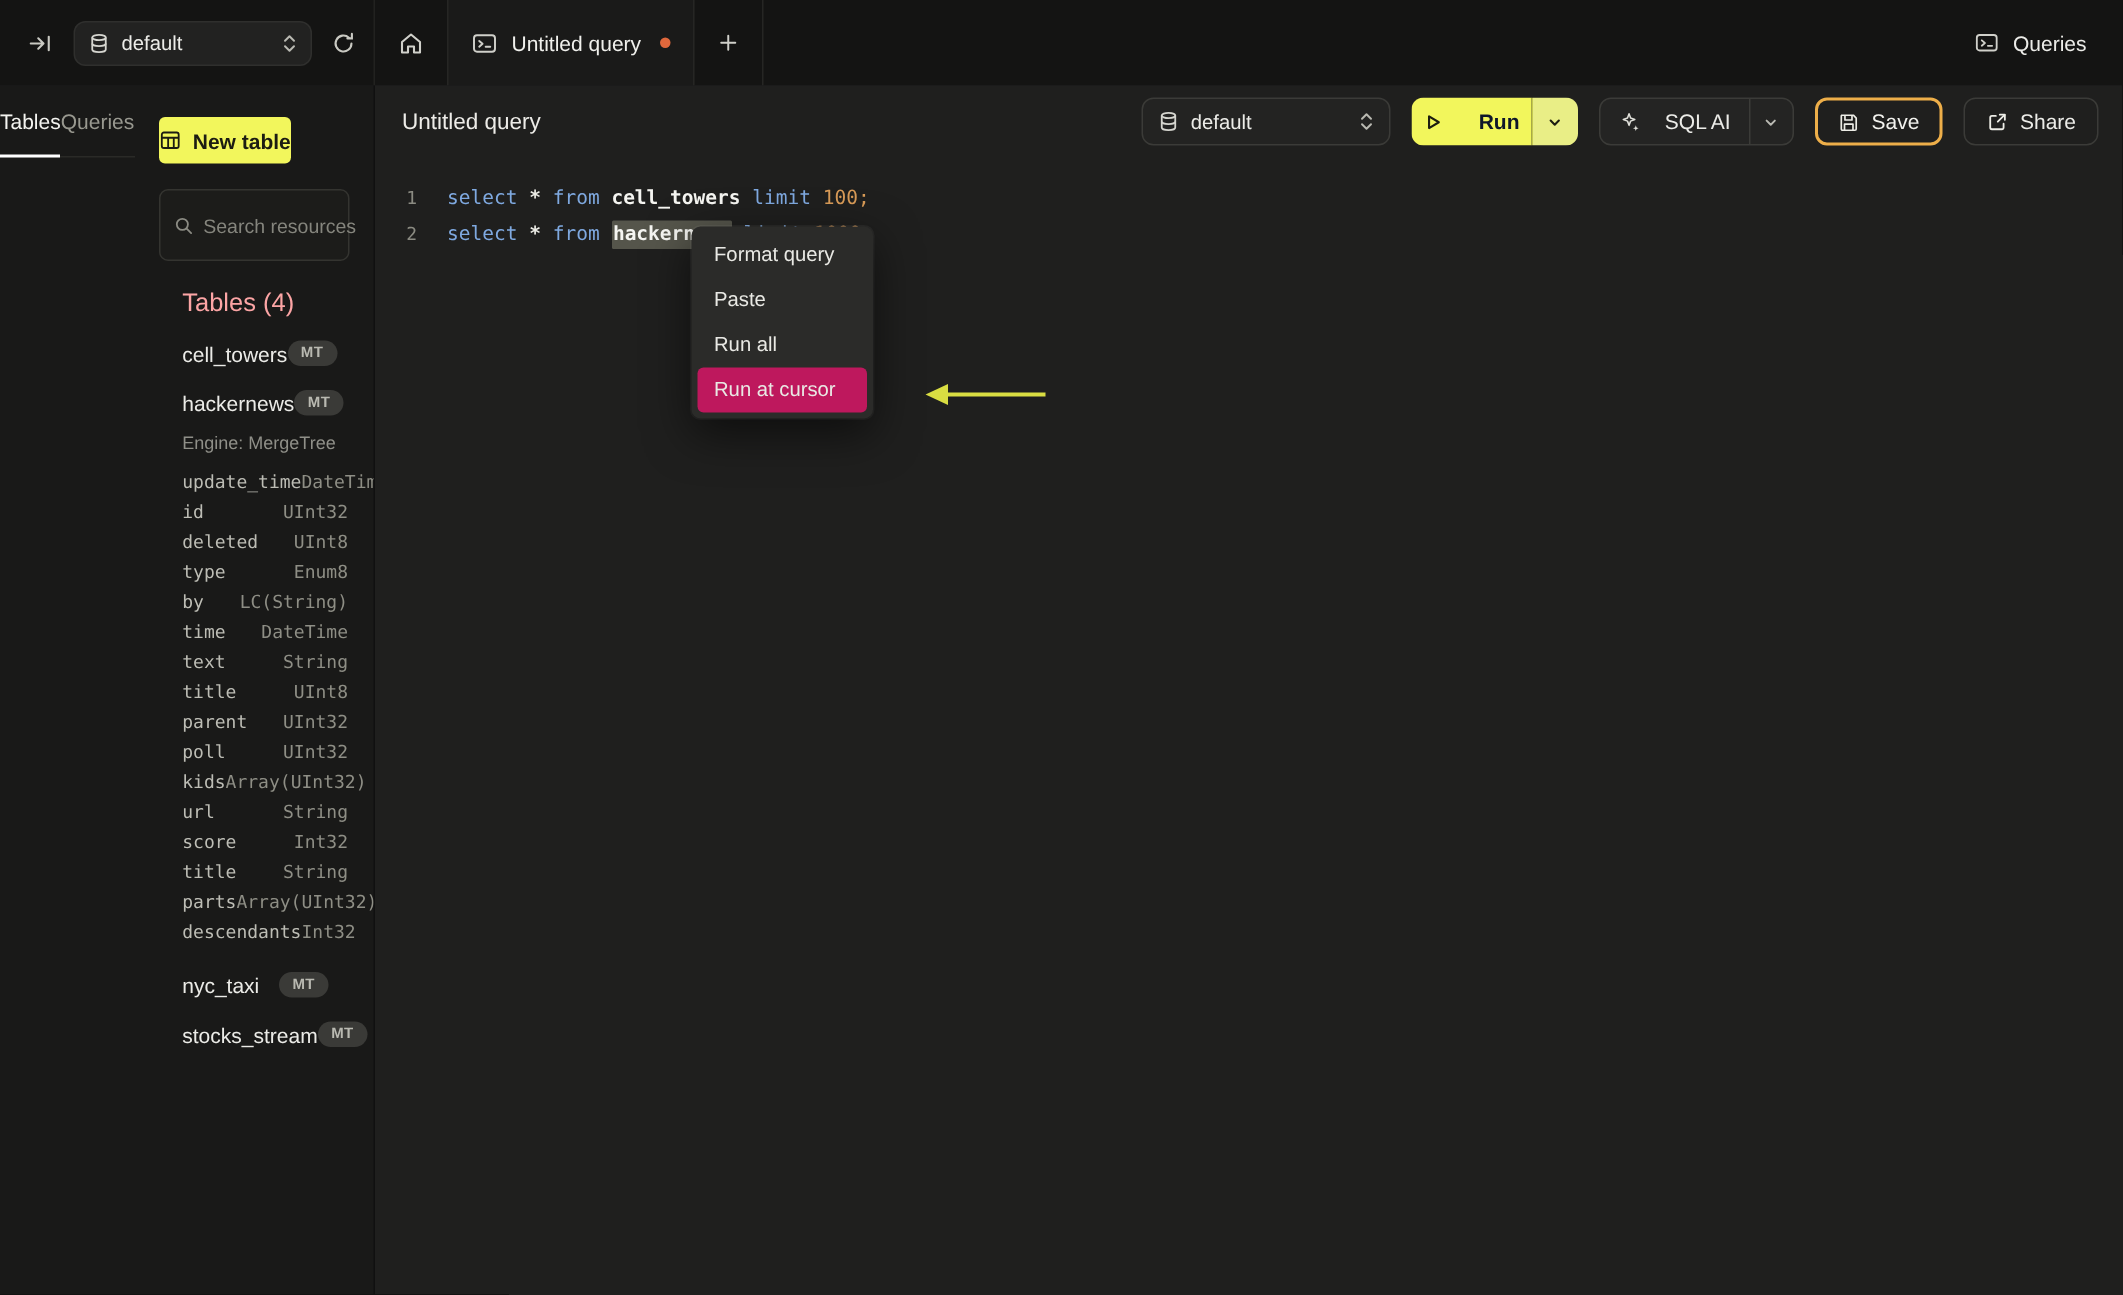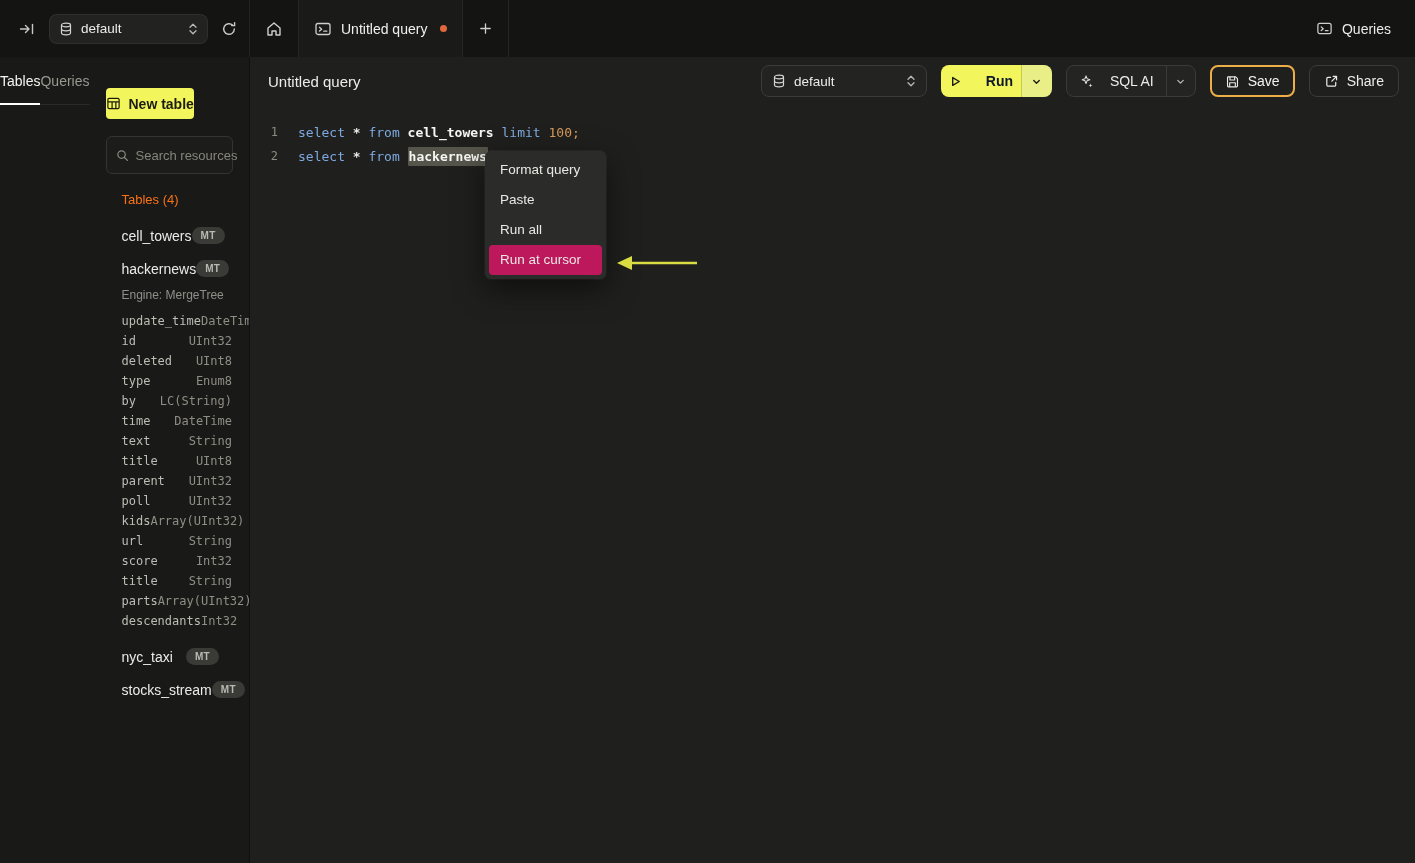--- a/index.html
+++ b/index.html
@@ -34,25 +34,25 @@
   
   .body { position:absolute; top:57px; left:0; right:0; bottom:0; display:flex; }
 
   
   .sidebar { width:250px; flex-shrink:0; background:#191918; border-right:1px solid #101010; display:flex; flex-direction:row; }
   .sidebar-tabs { height:48px; display:flex; border-bottom:1px solid #2a2a27; flex-shrink:0; }
   .sidebar-tab { flex:1; display:flex; align-items:center; justify-content:center; font-size:14px; color:#98988f; cursor:pointer; position:relative; }
   .sidebar-tab.active { color:#f4f4f0; }
   .sidebar-tab.active::after { content:""; position:absolute; left:0; right:0; bottom:-1px; height:2px; background:#ffffff; }
   .sidebar-scroll { overflow:hidden; padding-top:19px; }
-  .new-table-btn { margin:12px 16px; height:31px; background:var(--yellow); border:none; border-radius:4px; display:flex; align-items:center; justify-content:center; gap:8px; font-size:14px; font-weight:700; color:#1c1c12; cursor:pointer; font-family:inherit; }
-  .search-box { margin:17px 16px 0; height:38px; background:#1c1c1a; border:1px solid #343430; border-radius:6px; display:flex; align-items:center; gap:7px; padding:0 9px; }
+  .new-table-btn { margin:2px 16px; height:31px; background:var(--yellow); border:none; border-radius:4px; display:flex; align-items:center; justify-content:center; gap:8px; font-size:14px; font-weight:700; color:#1c1c12; cursor:pointer; font-family:inherit; }
+  .search-box { margin:17px 16px 0; height:48px; background:#1c1c1a; border:1px solid #343430; border-radius:6px; display:flex; align-items:center; gap:7px; padding:0 9px; }
   .search-box input { flex:1; background:none; border:none; outline:none; font-size:13px; color:#d8d8d2; font-family:inherit; }
   .search-box input::placeholder { color:#85857d; }
-  .section-title { margin:18px 0 0 32px; font-size:13px; color:#f97316; height:16px; }
+  .section-title { margin:18px 0 0 32px; font-size:17px; color:#fca5a5; height:16px; }
   .table-list { margin-top:11px; }
   .table-row { height:33px; display:flex; align-items:center; justify-content:space-between; padding:0 30px 0 32px; cursor:pointer; }
   .table-name { font-size:14px; color:#ebebe7; }
   .mt-badge { background:#3a3a37; color:#b9b9b1; font-size:10px; font-weight:700; letter-spacing:.3px; padding:3px 9px; border-radius:10px; }
   .engine-line { height:20px; padding-left:32px; font-size:12px; color:#8f8f88; display:flex; align-items:center; }
   .columns-list { margin:6px 0 0;text-align:right; }
   .col-row { height:20px; display:flex; align-items:center; justify-content:space-between; padding:0 17px 0 32px; font-family:"DejaVu Sans Mono", monospace; font-size:12px; cursor:pointer; }
   .col-name { color:#bdbdb5; }
   .col-type { color:#8e8e85; }
   .gap-sm { height:9px; }
@@ -82,21 +82,21 @@
   .line-number { width:28px; text-align:right; color:#8b8b82; font-size:12px; flex-shrink:0; }
   .code-text { margin-left:20px; white-space:pre; }
   .tok-keyword { color:var(--kw); }
   .tok-plain { color:#d6d6d0; }
   .tok-star { color:#ecece6; font-weight:700; }
   .tok-table { color:#f5f5f1; font-weight:700; }
   .tok-table-selected { color:#f5f5f1; font-weight:700; background:var(--sel); padding:2px 1px; border-radius:1px; }
   .tok-number { color:var(--num); }
 
   
-  .context-menu { position:absolute; left:485px; top:151px; width:121px; background:#2b2b29; border-radius:6px; padding:4px; box-shadow:0 10px 30px rgba(0,0,0,.55), 0 0 0 1px rgba(255,255,255,.05); z-index:40; }
+  .context-menu { position:absolute; left:461px; top:151px; width:121px; background:#2b2b29; border-radius:6px; padding:4px; box-shadow:0 10px 30px rgba(0,0,0,.55), 0 0 0 1px rgba(255,255,255,.05); z-index:40; }
   .menu-item { height:30px; line-height:30px; padding:0 11px; font-size:13.5px; color:#e9e9e4; border-radius:4px; cursor:pointer; white-space:nowrap; }
   .menu-item.active { background:#be185d; }
 
   
   .annotation-arrow { position:absolute; left:613px; top:251px; z-index:60; pointer-events:none; }
 </style>
 </head>
 <body>
 
 <div class="app">

